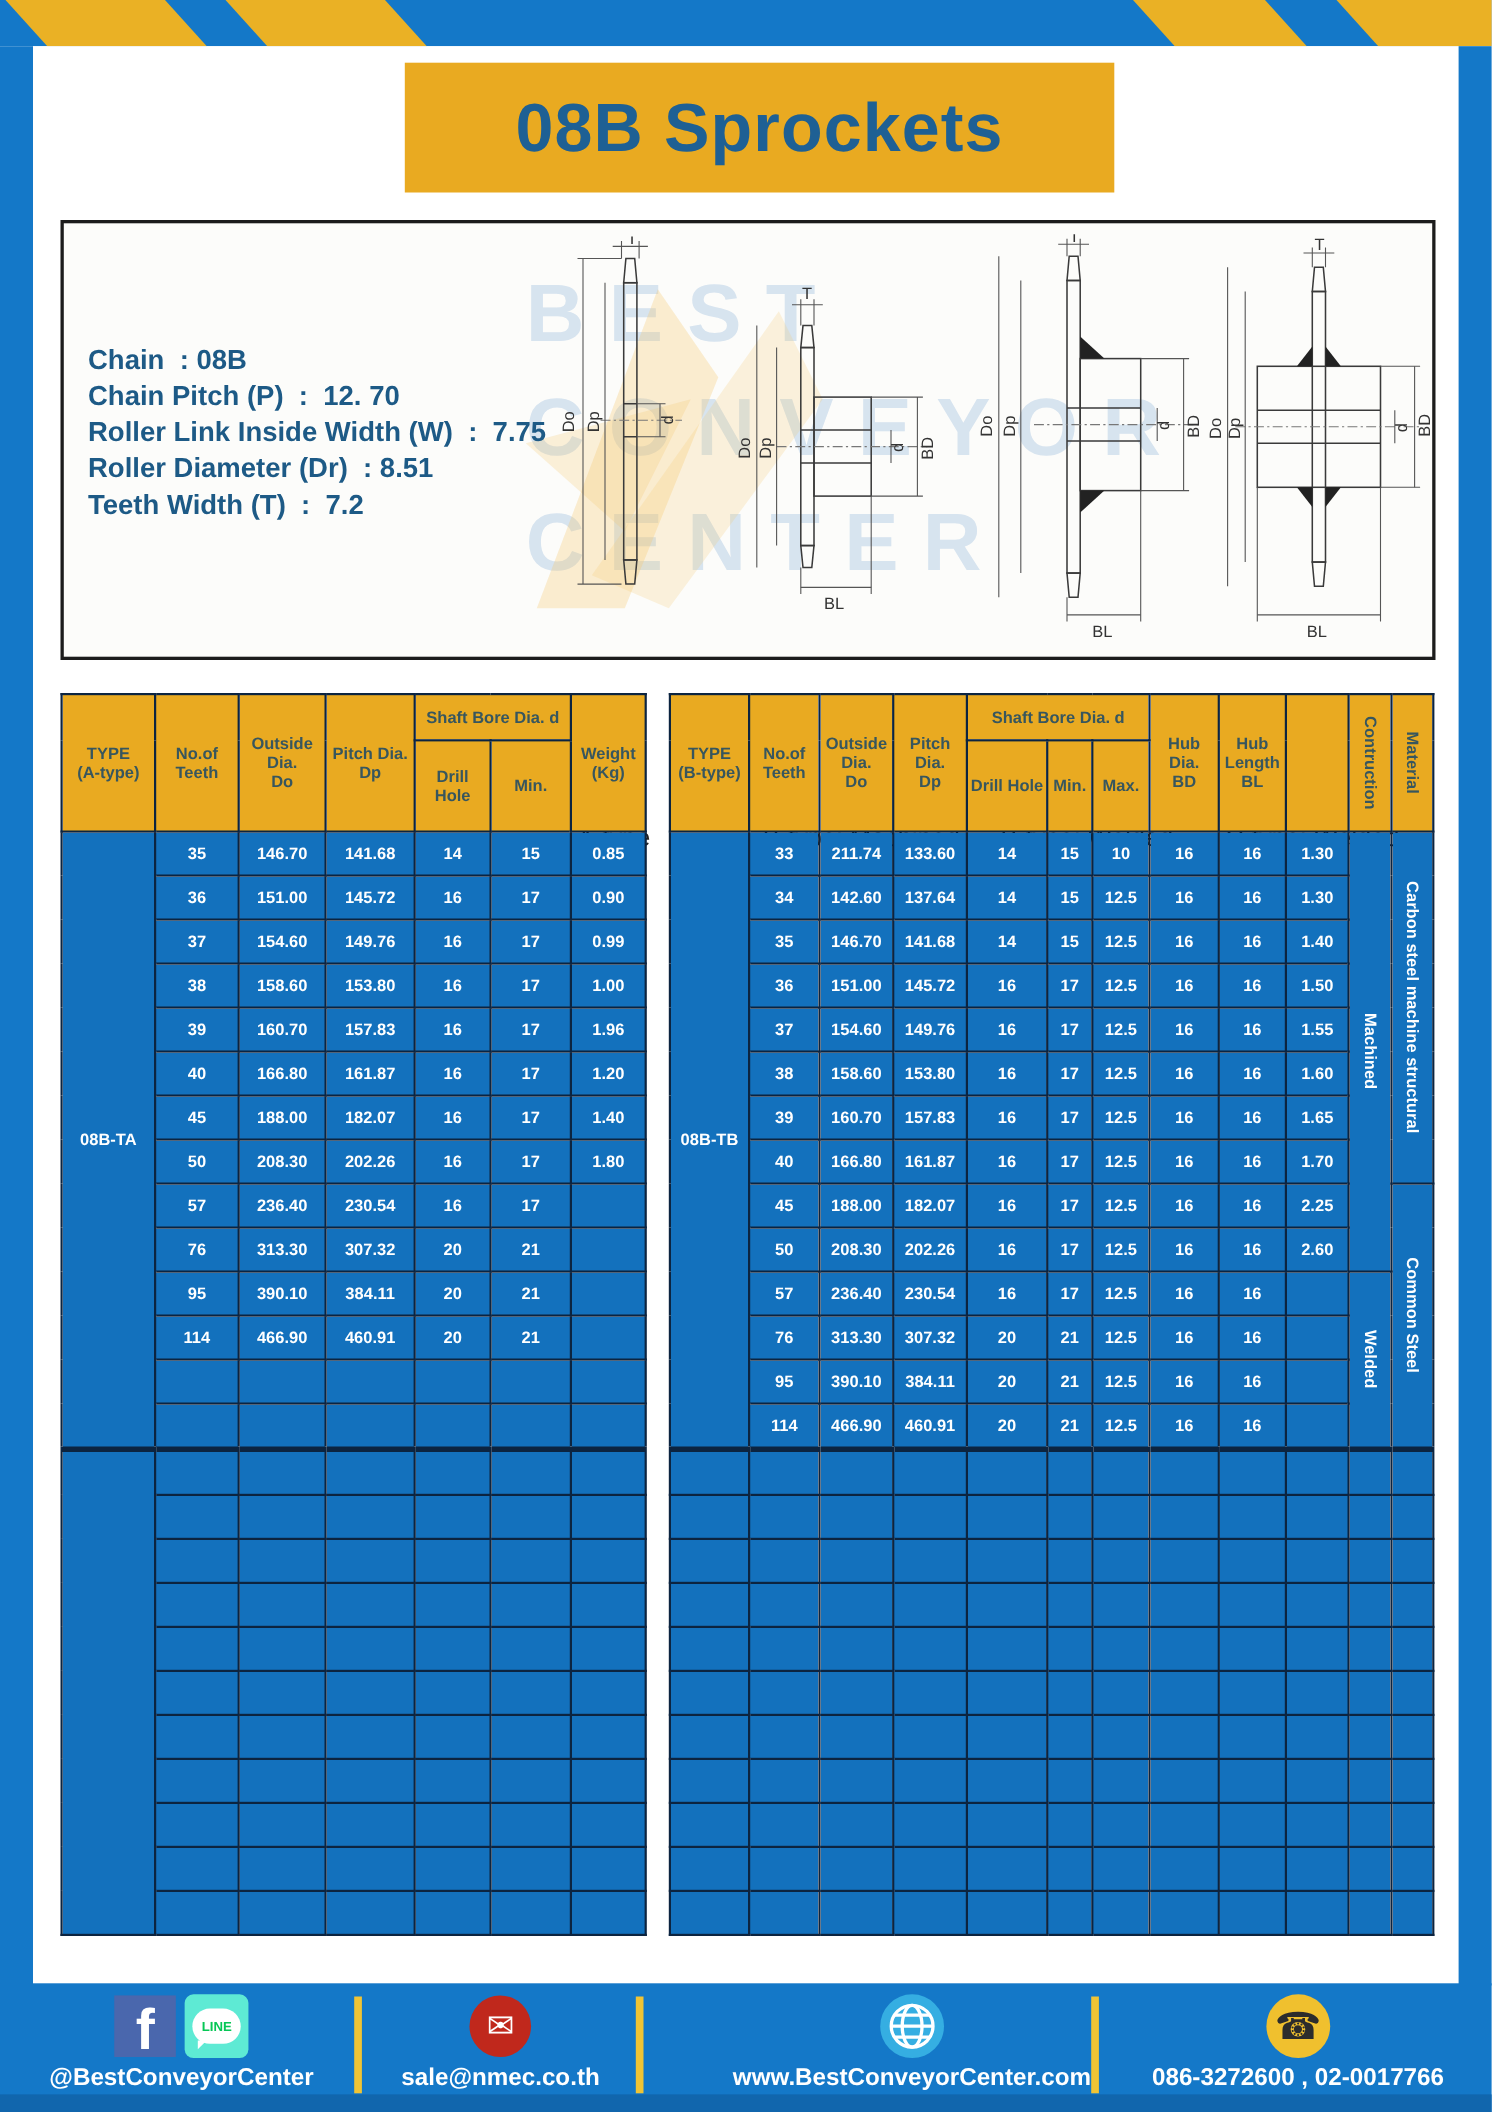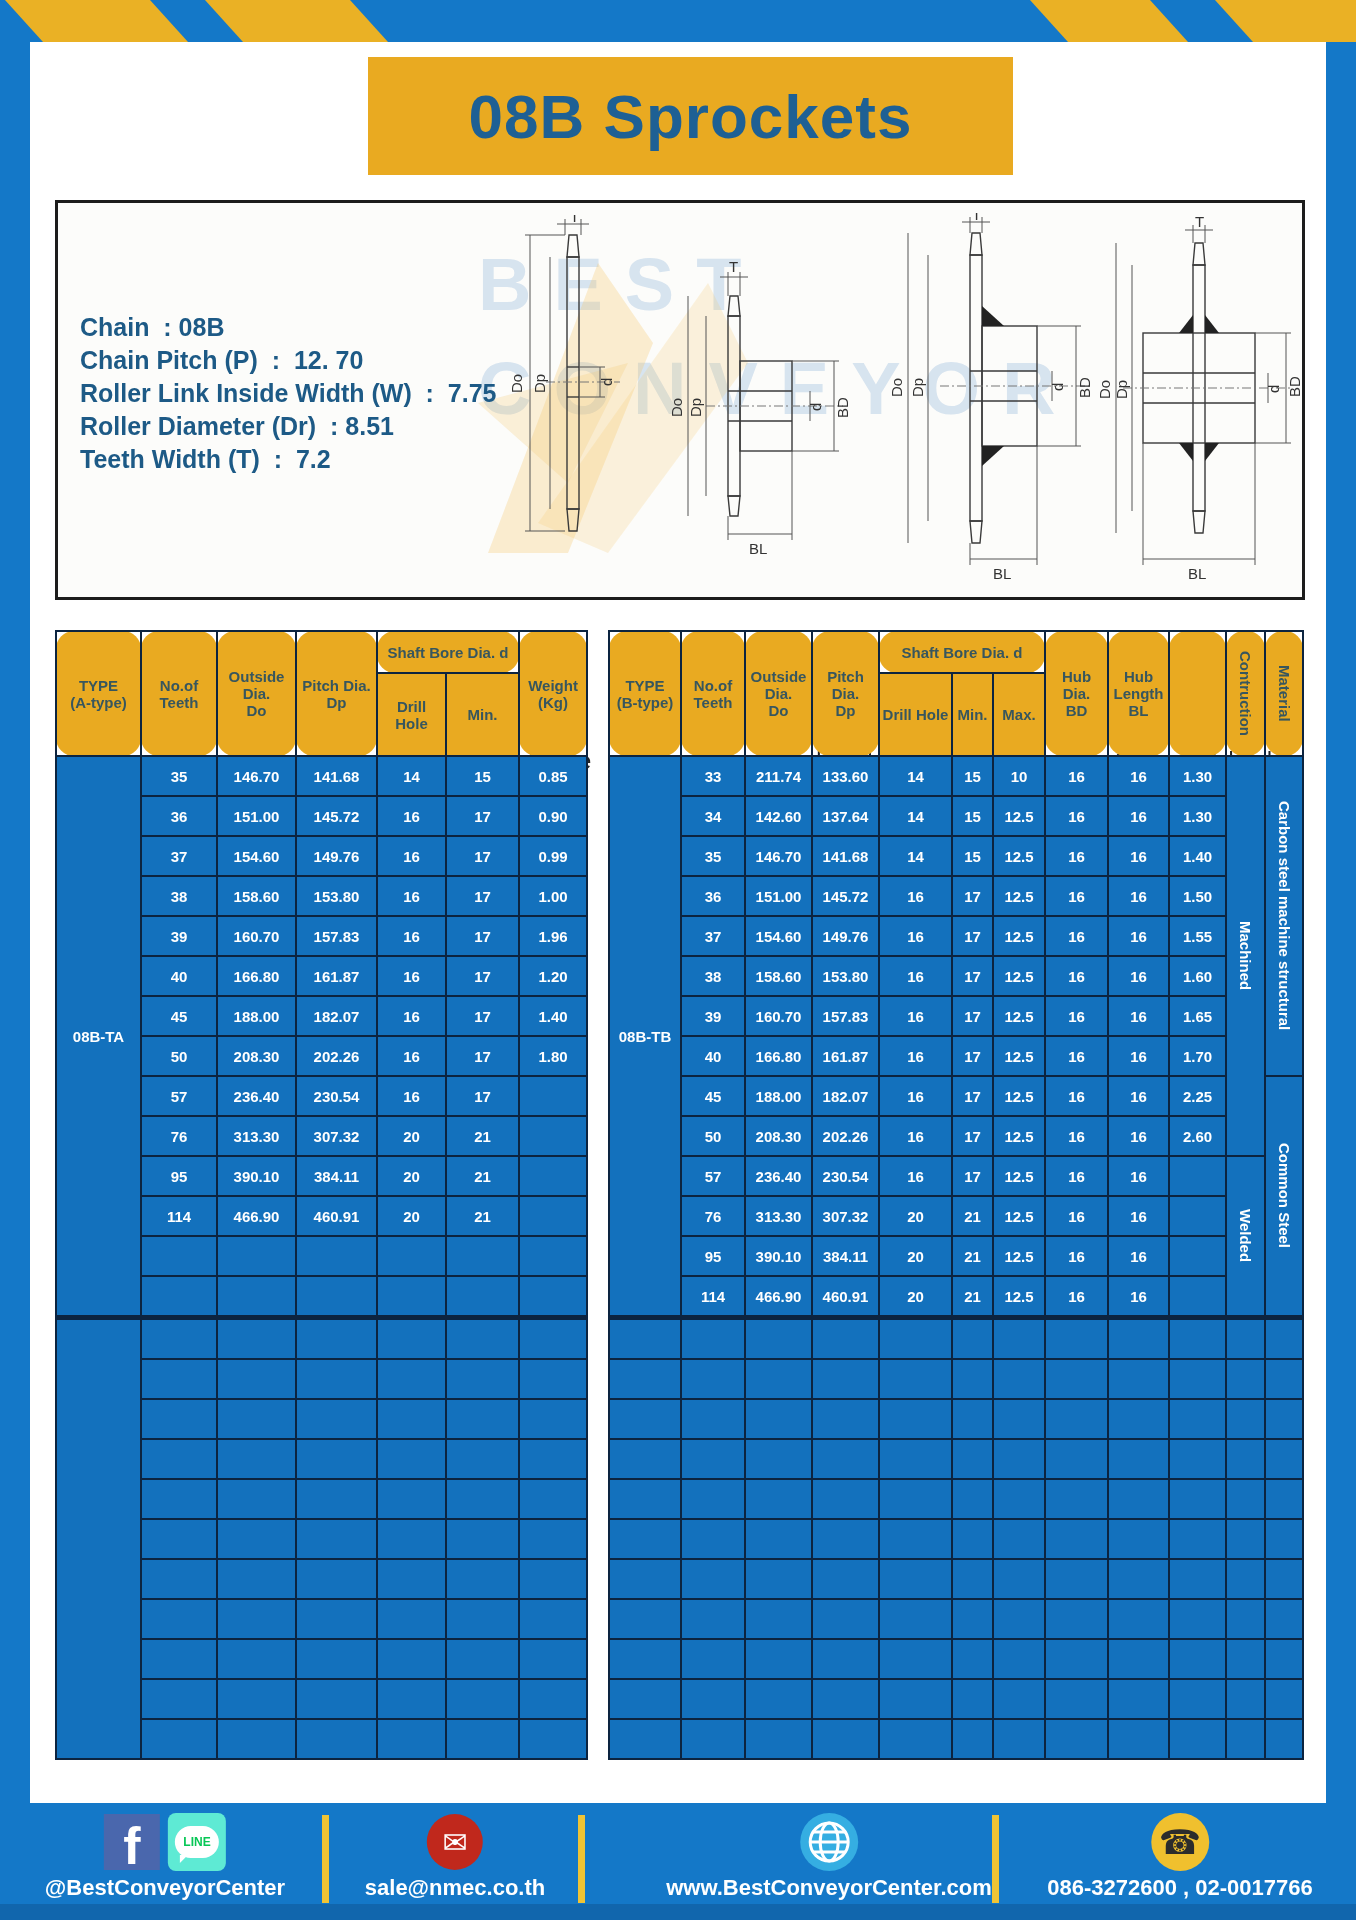--- a/index.html
+++ b/index.html
@@ -23,21 +23,21 @@
   .diag .weld{fill:#222;stroke:none;}
   .diag text{font-size:15px;fill:#333;font-family:"Liberation Sans",sans-serif;stroke:none;}
   .caption{position:absolute;font-size:23px;color:#222;text-align:center;font-family:"Liberation Sans",sans-serif;}
   
   table{border-collapse:collapse;table-layout:fixed;}
   td,th{border:2px solid #0c2440;overflow:hidden;}
   th{background:#e9aa21;color:#37565e;font-size:15px;font-weight:bold;white-space:pre-line;padding:0 2px;}
   td{background:#1371bd;color:#ffffff;font-size:15px;font-weight:bold;text-align:center;height:38px;padding:0 2px;}
   #left-table{position:absolute;left:55px;top:630px;width:531px;}
   #right-table{position:absolute;left:608px;top:630px;width:694px;}
-  tr.hrow1 th{height:40px;border-radius:18px;}
+  tr.hrow1 th{height:40px;}
   tr.hrow2 th{height:81px;margin-left:32px;}
   .vcell{writing-mode:vertical-rl;text-orientation:mixed;vertical-align:middle;}
   th.vcell{padding:2px 0;}
   tr.section-break td{border-top:5px solid #0c2440;}
   
   #footer{position:absolute;left:0;top:1803px;width:1356px;height:117px;background:#1478c8;}
   #footer::after{content:"";position:absolute;left:0;bottom:0;width:100%;height:16px;background:#1166ad;}
   .fgroup{position:absolute;top:8px;display:flex;flex-direction:column;align-items:center;transform:translateX(-50%);}
   .ficons{display:flex;gap:8px;height:62px;align-items:center;}
   .flabel{color:#ffffff;font-weight:bold;font-size:22px;margin-top:2px;white-space:nowrap;}
@@ -65,20 +65,21 @@
 <div id="frame-right" class="frame-side"></div>
 
 <div id="title-box">
   <h1>08B Sprockets</h1>
 </div>
 
 <div id="diagram-panel">
   <div id="watermark">
     <div>BEST</div>
     <div>CONVEYOR</div>
+    <div>CENTER</div>
   </div>
   <svg style="position:absolute;left:390px;top:20px;" width="340" height="350" viewBox="0 0 340 350">
     <path d="M40 330 L150 40 L205 120 L120 330 Z" fill="rgba(245,200,110,0.30)"></path>
     <path d="M90 300 L260 60 L300 140 L160 330 Z" fill="rgba(245,200,110,0.22)"></path>
     <path d="M30 180 L180 140 L120 260 Z" fill="rgba(245,200,110,0.25)"></path>
   </svg>
   <div id="specs">
     <div class="spec-line">Chain  : 08B</div>
     <div class="spec-line">Chain Pitch (P)  :  12. 70</div>
     <div class="spec-line">Roller Link Inside Width (W)  :  7.75</div>

